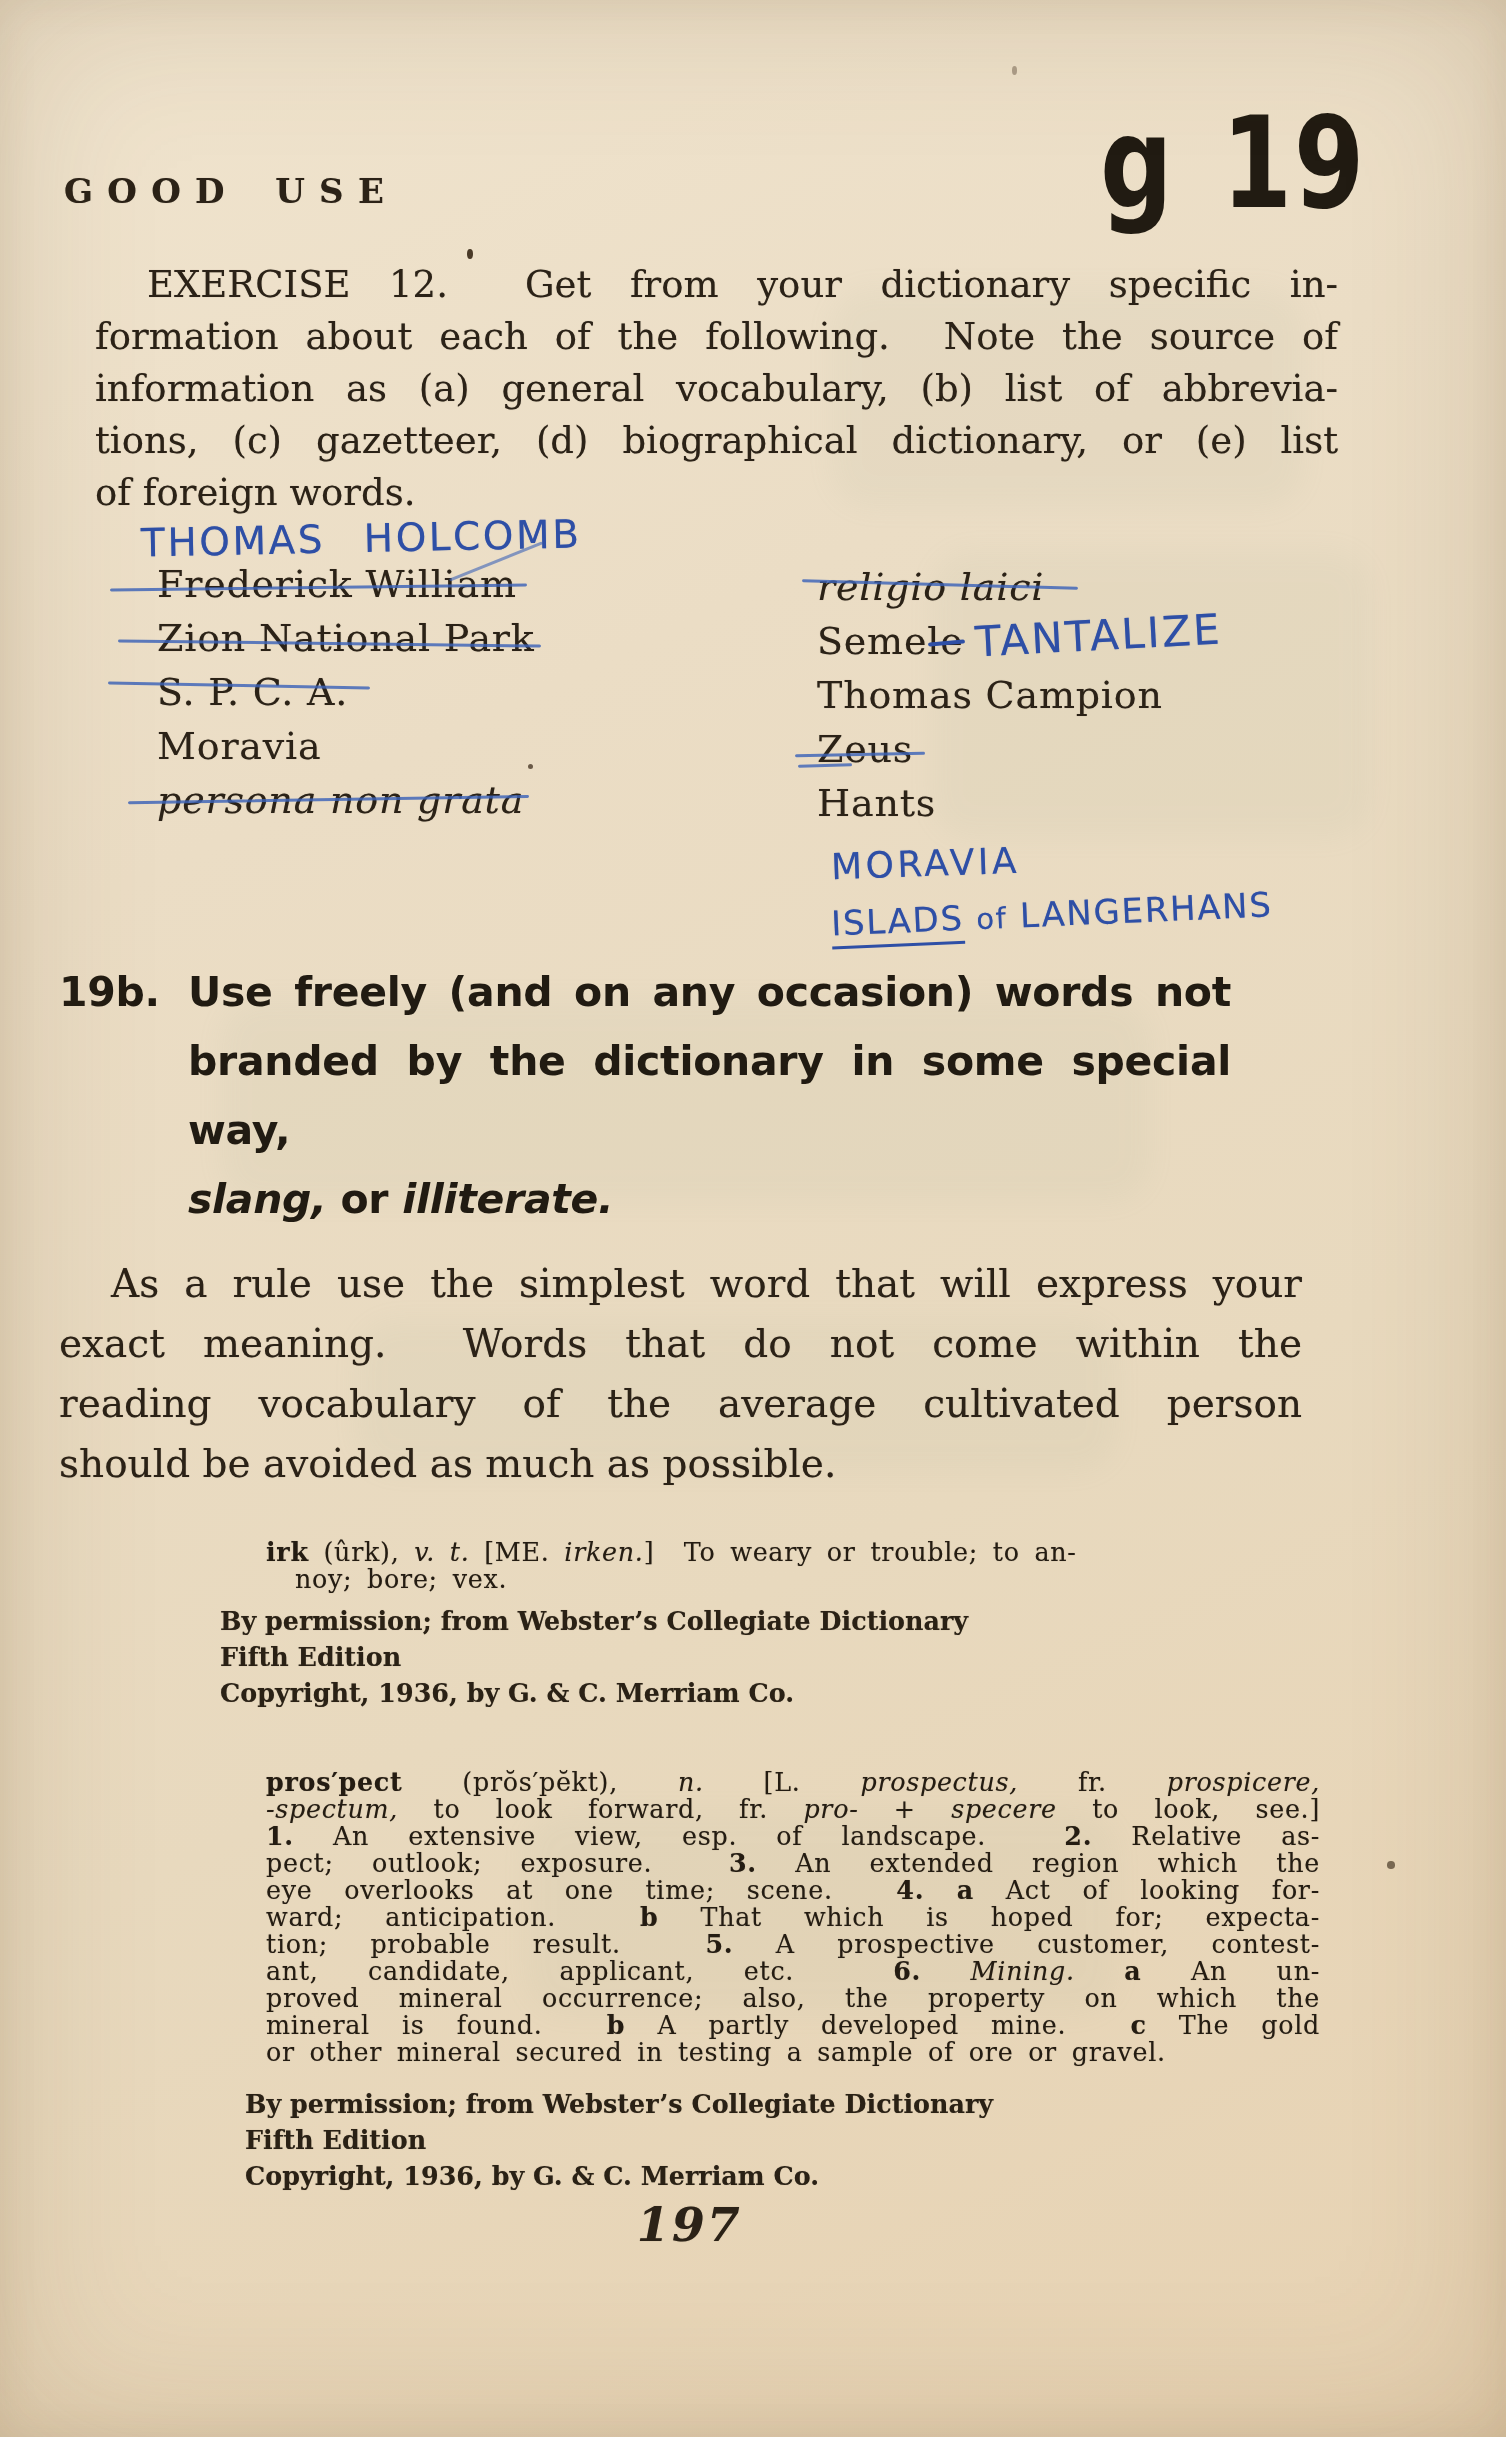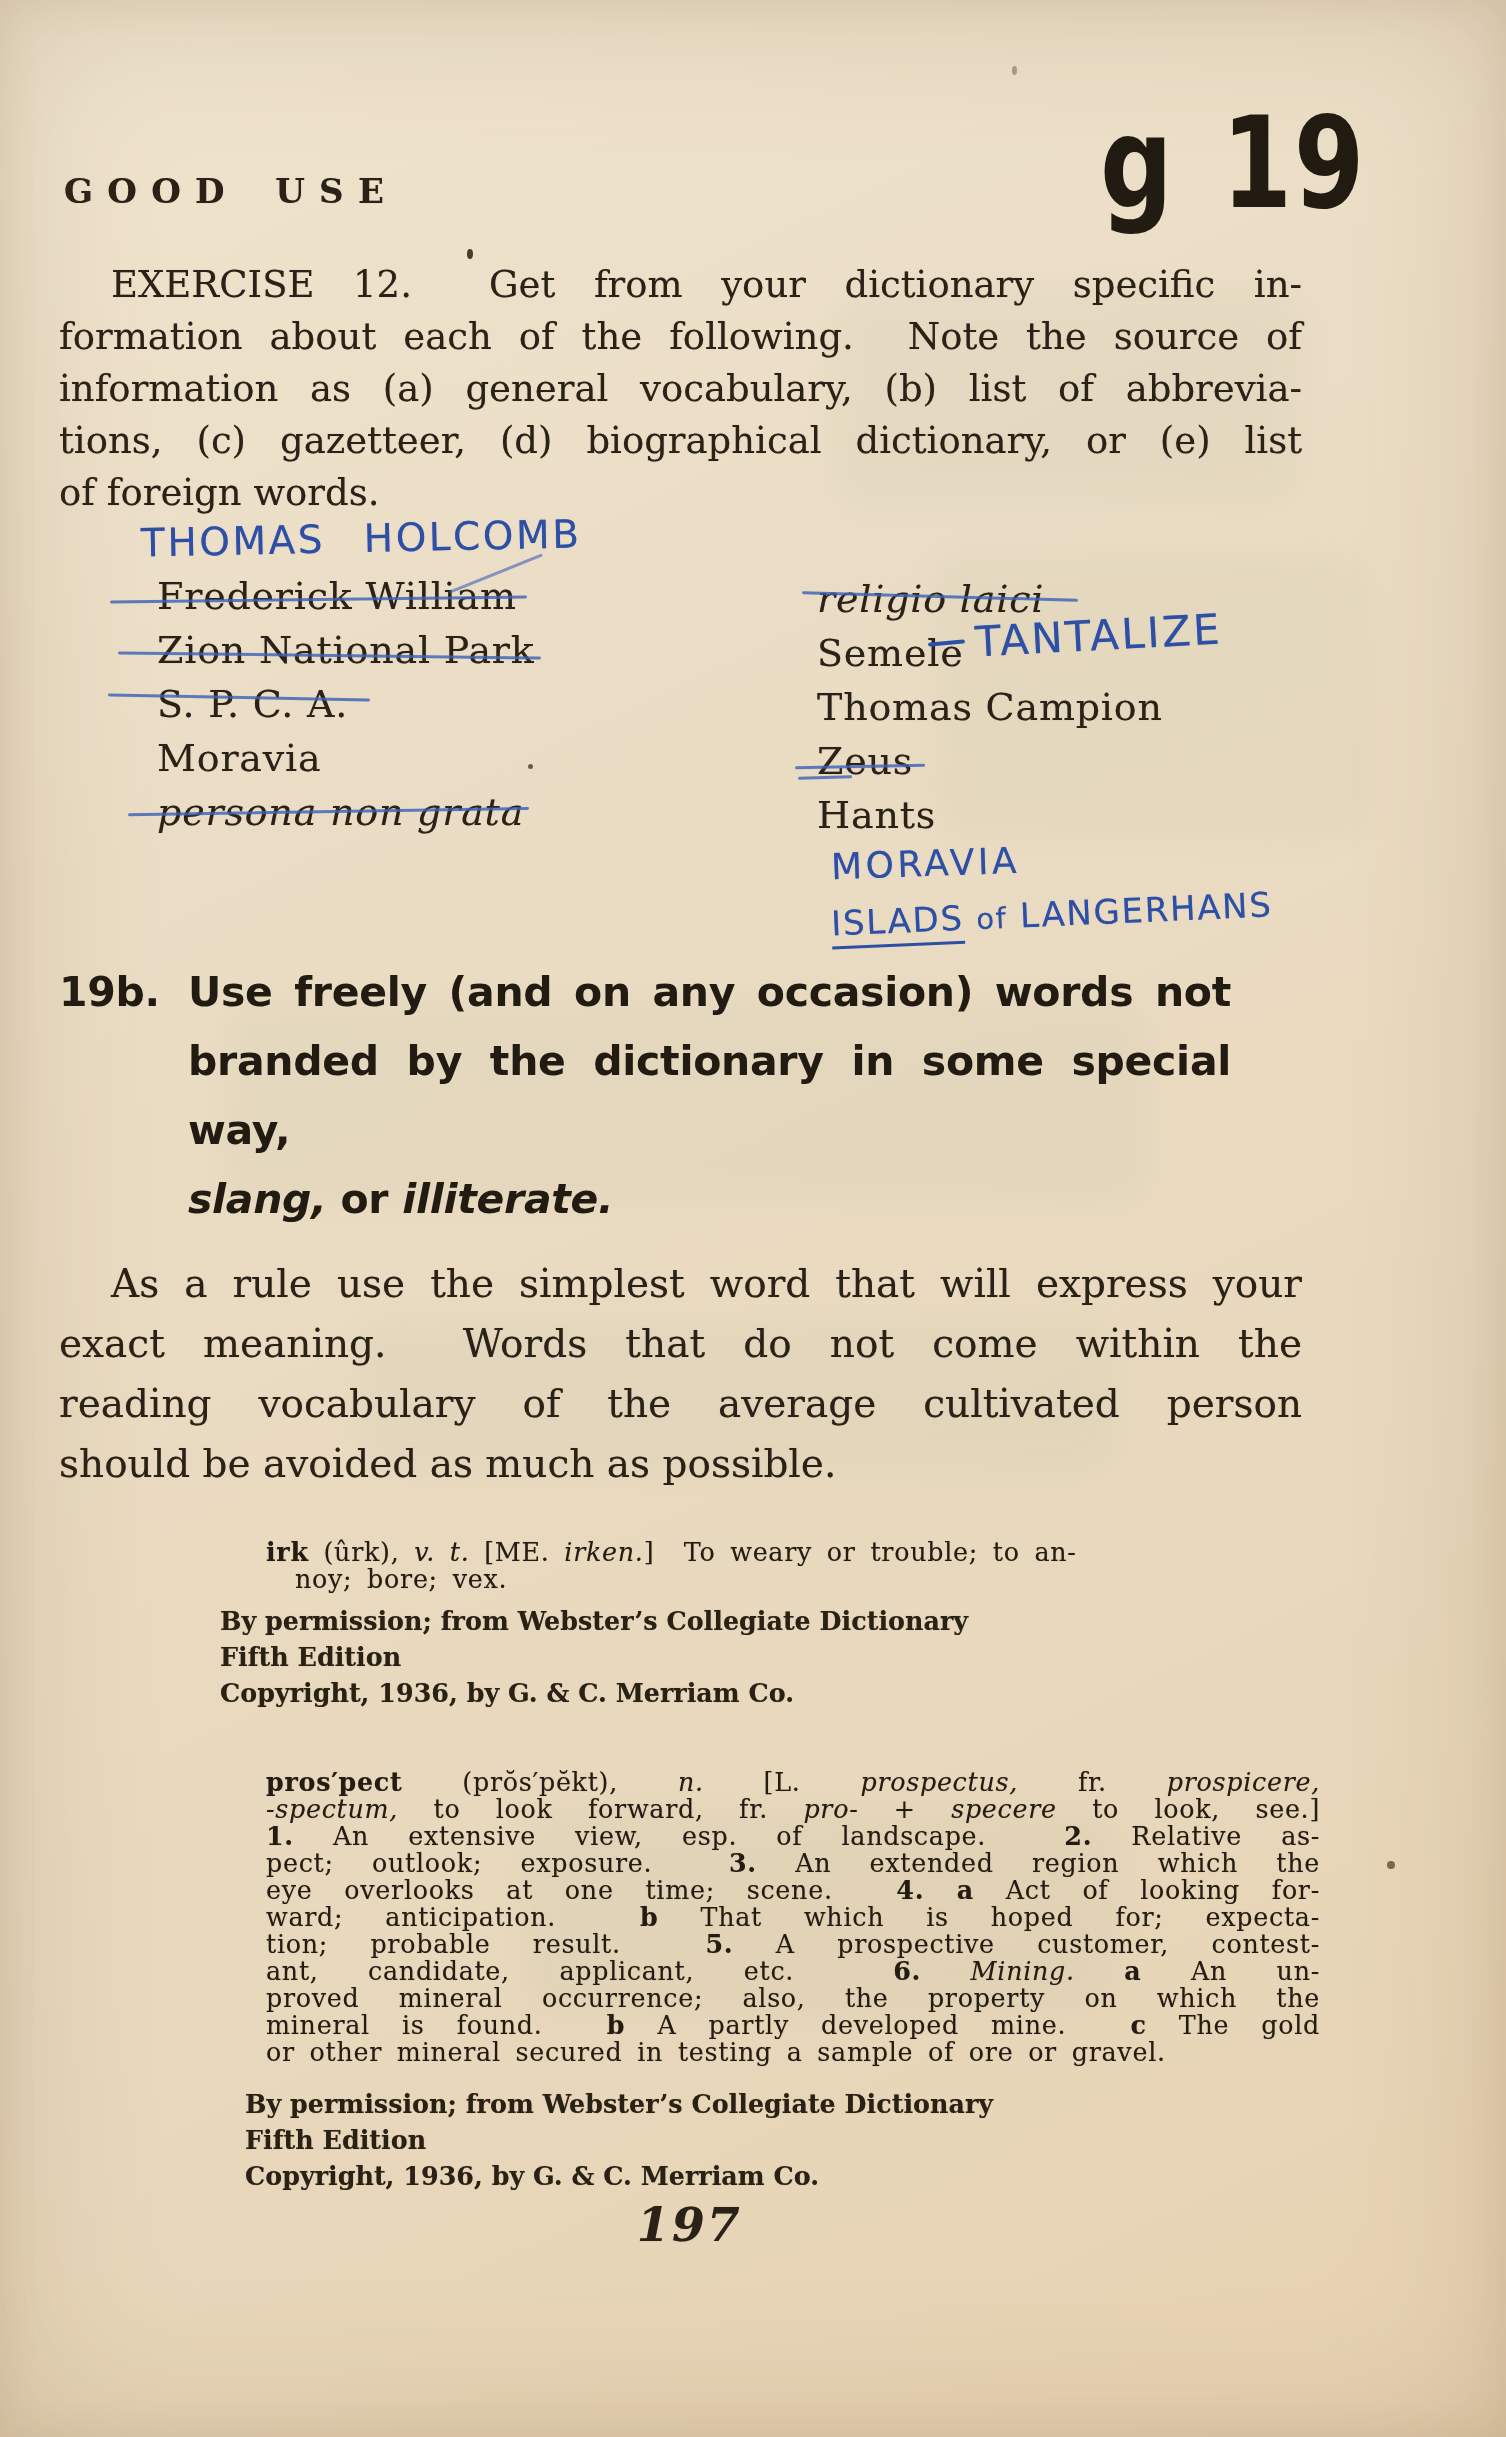--- a/index.html
+++ b/index.html
@@ -12,28 +12,28 @@
   .print{text-shadow:0 0 0.8px rgba(43,34,23,.38);}
   .abs{position:absolute;}
   
   .running-head{left:64px;top:171px;font-size:34px;font-weight:700;letter-spacing:.42em;word-spacing:10.2px;}
   .section-mark{left:1100px;top:100px;font-family:"DejaVu Sans",sans-serif;font-weight:700;
         font-size:127px;line-height:1;letter-spacing:1.7px;word-spacing:13.5px;
         transform:scaleX(.8);transform-origin:top left;color:#211b12;}
   
   .para{left:59px;width:1243px;font-size:37px;line-height:52px;}
   .para.advice{top:1254px;font-size:39px;line-height:60px;}
-  .para.exercise{top:259px;}
+  .para.exercise{top:259px;margin-left:36px;}
   .jl{text-align:justify;text-align-last:justify;}
   .indent{padding-left:52px;}
   
   .col{position:absolute;}
   .col .row{display:block;height:54px;position:relative;white-space:nowrap;
         font-size:38px;letter-spacing:0.8px;}
-  .txt{position:relative;display:inline-block;margin-top:12px;}
+  .txt{position:relative;display:inline-block;}
   .ital{font-style:italic;}
   .strike::after{content:"";position:absolute;height:3.4px;background:#3c63b8;opacity:.82;
         border-radius:2.5px;pointer-events:none;}
   .st-fw::after{left:-47px;right:-10.2px;top:54%;transform:rotate(-.7deg);}
   .st-fw::before{content:"";position:absolute;right:-29px;top:-4%;width:100px;height:3.4px;
         background:#3c63b8;opacity:.6;border-radius:2.5px;transform:rotate(-22deg);}
   .st-zion::after{left:-39px;right:-6.8px;top:60%;transform:rotate(.7deg);}
   .st-spca::after{left:-49px;right:-22px;top:32%;transform:rotate(1.1deg);}
   .st-persona::after{left:-29px;right:-5.1px;top:46%;transform:rotate(-.9deg);}
   .st-religio::after{left:-15.2px;right:-34px;top:42%;transform:rotate(1.6deg);}

